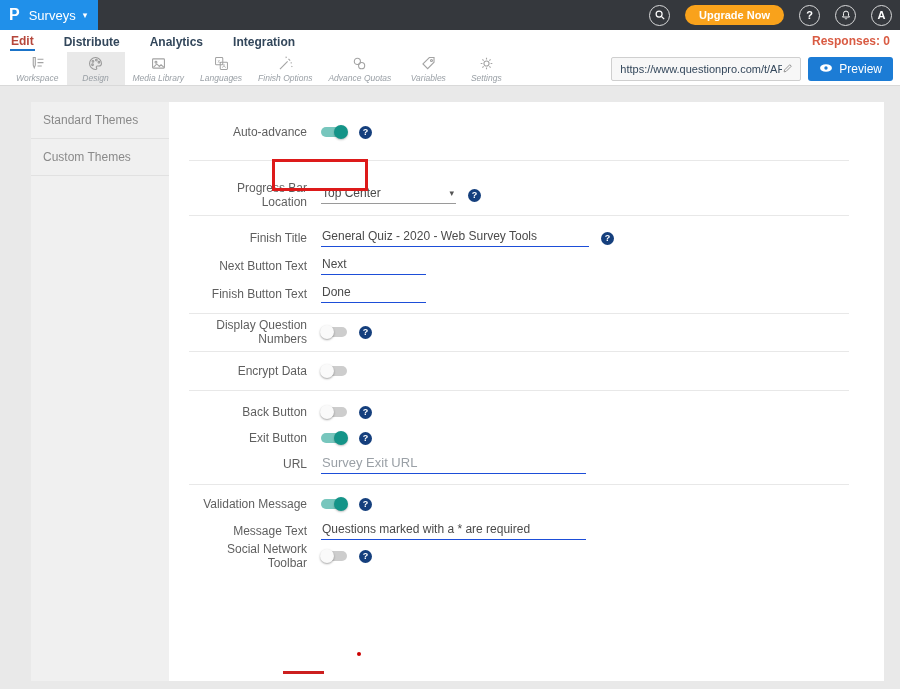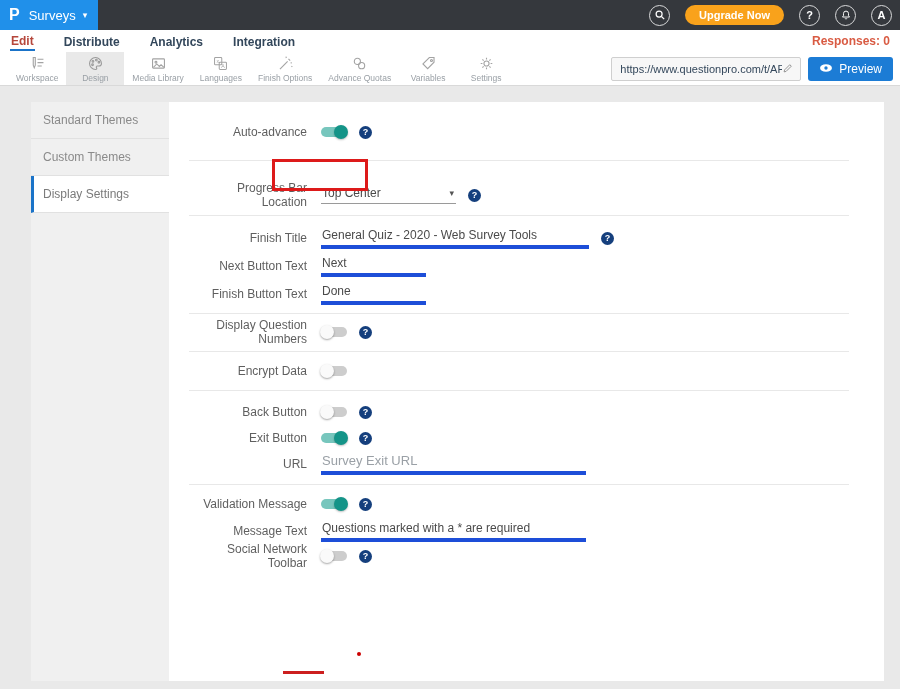--- a/index.html
+++ b/index.html
@@ -28,21 +28,21 @@
   .nav-item.active { color:#b5463b; border-bottom:2px solid #1a73c8; }
   .responses { margin-left:auto; font-size:12px; font-weight:bold; color:#d95b43; }
 
   
   .toolbar { height:34px; background:#fff; border-bottom:1px solid #d9d9d9;
     display:flex; align-items:stretch; padding-left:8px; }
   .tool { display:flex; flex-direction:column; align-items:center; justify-content:center;
     padding:2px 8px 1px; min-width:58px; gap:1px; }
   .tool.active { background:#e9e9e9; }
   .tool svg { display:block; }
-  .tool-label { font-size:8.5px; color:#9aa0a6; white-space:nowrap; }
+  .tool-label { font-size:8.5px; color:#9aa0a6; white-space:nowrap;font-style:italic; }
   .tb-right { margin-left:auto; display:flex; align-items:center; gap:7px; padding-right:7px; }
   .urlbox { width:190px; height:24px; background:#f7f7f7; border:1px solid #cfcfcf; border-radius:2px;
     display:flex; align-items:center; padding:0 6px 0 8px; }
   .urlbox input { flex:1; border:none; background:transparent; font-size:11px; color:#33475b;
     font-family:"Liberation Sans", sans-serif; outline:none; min-width:0; }
   .preview-btn { height:24px; background:#1c7cd5; color:#fff; border:none; border-radius:3px;
     font-size:12px; display:flex; align-items:center; gap:6px; padding:0 11px; }
 
   
   .content { height:603px; padding:16px 16px 8px 31px; }
@@ -65,21 +65,21 @@
 
   .help { width:13px; height:13px; border-radius:50%; background:#153f7d; color:#fff;
     font-size:9px; font-weight:bold; display:inline-flex; align-items:center; justify-content:center;
     margin-left:12px; flex:none; }
 
   .warn { margin-left:118px; width:543px; height:26px; background:#fbf3d4; display:flex; align-items:center; }
   .warn-iconcell { width:40px; align-self:stretch; display:flex; align-items:center; justify-content:center;
     border-right:1px solid #e9dba4; }
   .warn-text { font-size:12px; color:#6d6758; padding-left:14px; }
 
-  .uinput { border:none; border-bottom:4px solid #1d4ed8; background:transparent; outline:none;
+  .uinput { border:none; border-bottom:1px solid #1d4ed8; background:transparent; outline:none;
     font-size:12px; color:#4a4a4a; font-family:"Liberation Sans", sans-serif; padding:0 0 3px 1px; }
   .u-browser { width:268px; } .u-short { width:105px; } .u-url { width:265px; font-size:13px; }
   .u-url::placeholder { color:#9aa0a6; }
   .u-msg { width:265px; }
 
   .pselect { width:135px; display:flex; align-items:center; justify-content:space-between;
     border-bottom:1px solid #9a9a9a; font-size:12px; color:#4a4a4a; padding:0 2px 3px 1px; }
   .pselect .caret { font-size:9px; color:#555; }
 
   .save-btn { margin-left:100px; background:#1a73c8; color:#fff; border:none; border-radius:3px;
@@ -223,21 +223,20 @@
       <span>Preview</span>
     </button>
   </div>
 </div>
 
 <div class="content">
   <div class="panel">
     <div class="sidebar">
       <div class="side-item">Standard Themes</div>
       <div class="side-item">Custom Themes</div>
-      <div class="side-item active">Display Settings</div>
     </div>
 
     <div class="main">
 
       <div class="section first" style="padding:22px 0 20px;">
         <div class="frow" style="height:16px;">
           <span class="flabel">Auto-advance</span>
           <span class="toggle on" style="margin-left:0;"></span>
           <span class="help">?</span>
         </div>

